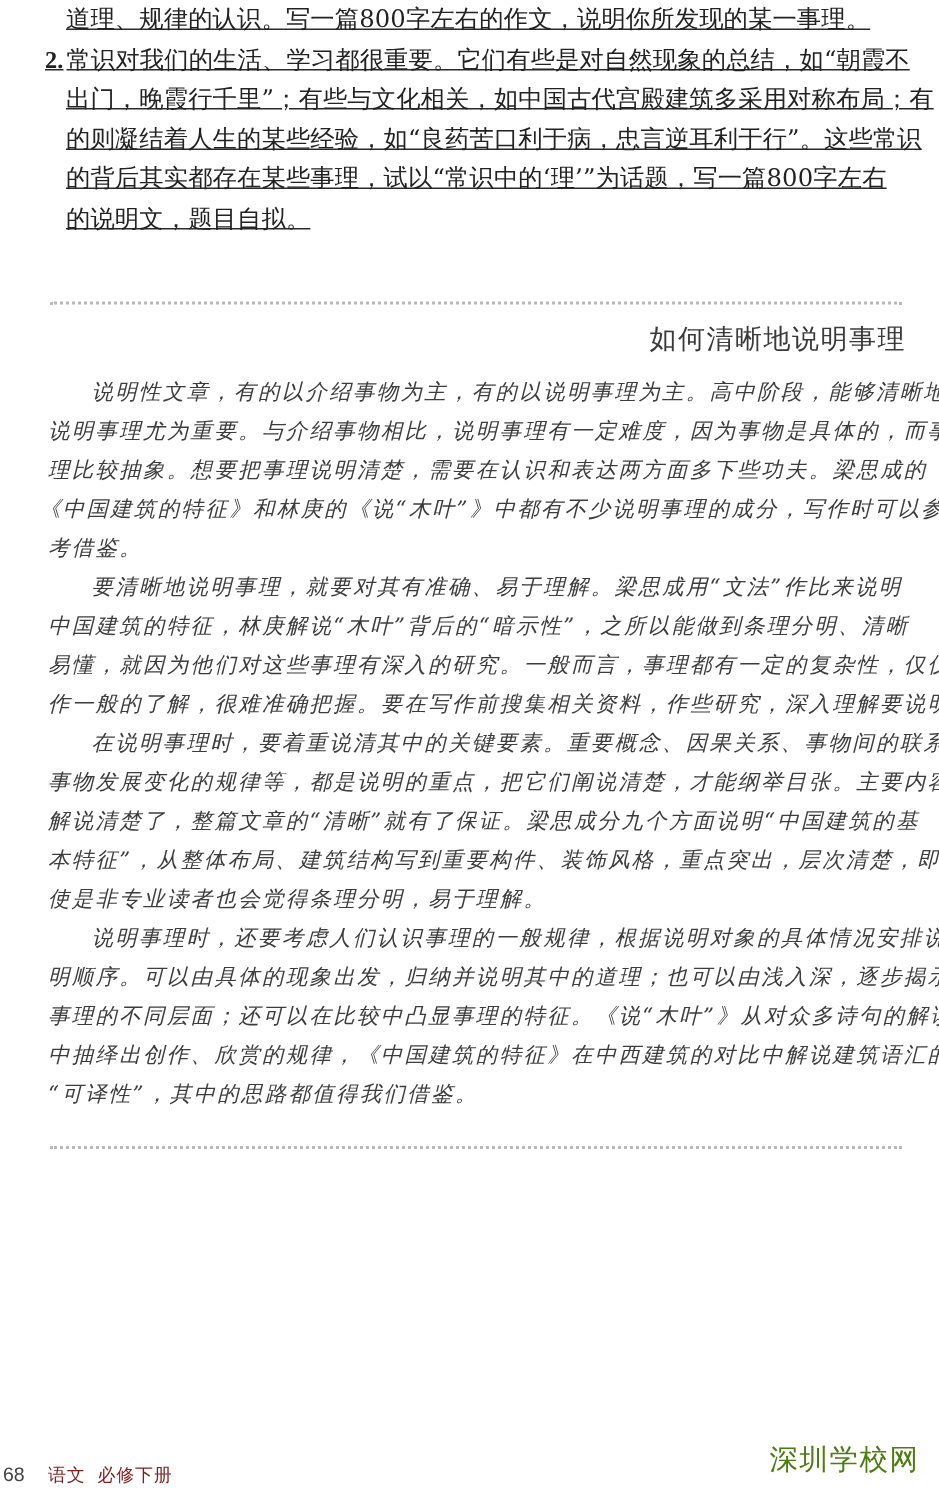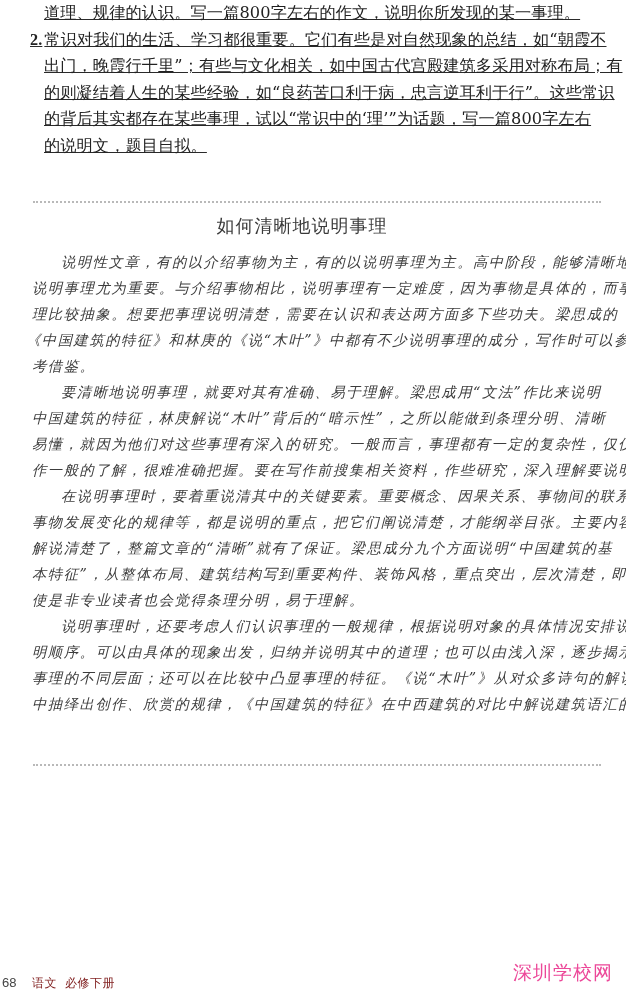--- a/index.html
+++ b/index.html
@@ -45,21 +45,21 @@
       border-top: 2px dotted #b9b9b9;
     }
     .dotted-top { top: 201px; }
     .dotted-bottom { top: 764px; }
 
     .section-title {
       position: absolute;
       top: 214px;
       left: 0;
       width: 604px;
-      text-align: center;
+      text-align: right;
       font-family: "DejaVu Sans", "Liberation Sans", sans-serif;
       font-size: 18px;
       color: #3a3a3a;
       letter-spacing: 1px;
     }
 
     .body-block {
       position: absolute;
       left: 32px;
       top: 249px;
@@ -90,21 +90,21 @@
       font-size: 12px;
       color: #7f1d1d;
       letter-spacing: 0.5px;
     }
     .footer-book span + span { margin-left: 8px; }
     .watermark {
       position: absolute;
       left: 513px;
       top: 960px;
       font-size: 19px;
-      color: #ec4899;
+      color: #4d7c0f;
       letter-spacing: 1px;
     }
   </style>
 </head>
 <body>
 
 <div class="page">
 
   <div class="exercise-block">
     <div class="ex-line ex-cont">道理、规律的认识。写一篇800字左右的作文，说明你所发现的某一事理。</div>
@@ -131,20 +131,21 @@
     <div class="bline">作一般的了解，很难准确把握。要在写作前搜集相关资料，作些研究，深入理解要说明</div>
     <div class="bline indent">在说明事理时，要着重说清其中的关键要素。重要概念、因果关系、事物间的联系、</div>
     <div class="bline">事物发展变化的规律等，都是说明的重点，把它们阐说清楚，才能纲举目张。主要内容</div>
     <div class="bline">解说清楚了，整篇文章的“清晰”就有了保证。梁思成分九个方面说明“中国建筑的基</div>
     <div class="bline">本特征”，从整体布局、建筑结构写到重要构件、装饰风格，重点突出，层次清楚，即</div>
     <div class="bline">使是非专业读者也会觉得条理分明，易于理解。</div>
     <div class="bline indent">说明事理时，还要考虑人们认识事理的一般规律，根据说明对象的具体情况安排说</div>
     <div class="bline">明顺序。可以由具体的现象出发，归纳并说明其中的道理；也可以由浅入深，逐步揭示</div>
     <div class="bline">事理的不同层面；还可以在比较中凸显事理的特征。《说“木叶”》从对众多诗句的解读</div>
     <div class="bline">中抽绎出创作、欣赏的规律，《中国建筑的特征》在中西建筑的对比中解说建筑语汇的</div>
+    <div class="bline">“可译性”，其中的思路都值得我们借鉴。</div>
   </div>
 
   <div class="dotted dotted-bottom"></div>
 
   <div class="footer-page">68</div>
   <div class="footer-book">
     <span>语文</span><span>必修下册</span>
   </div>
   <div class="watermark">深圳学校网</div>
 

